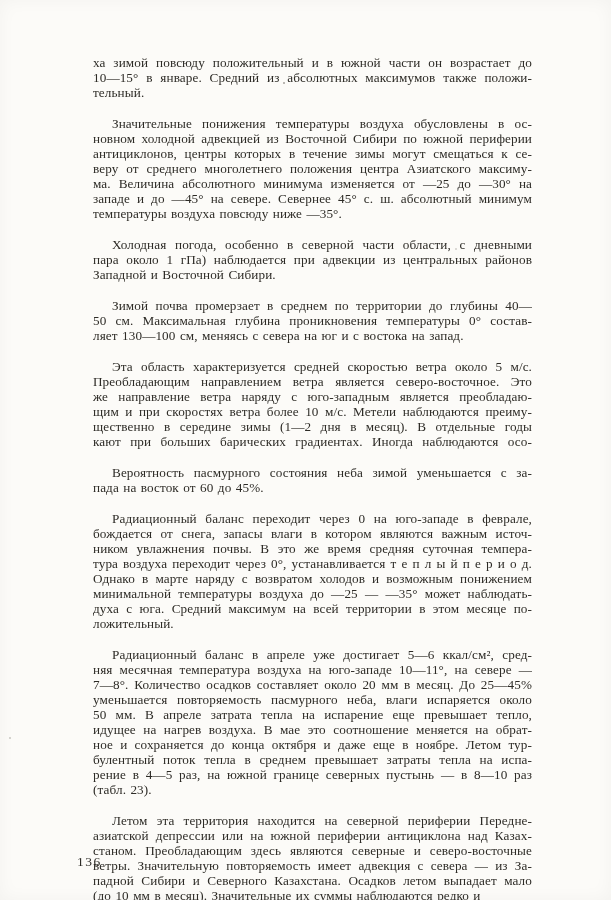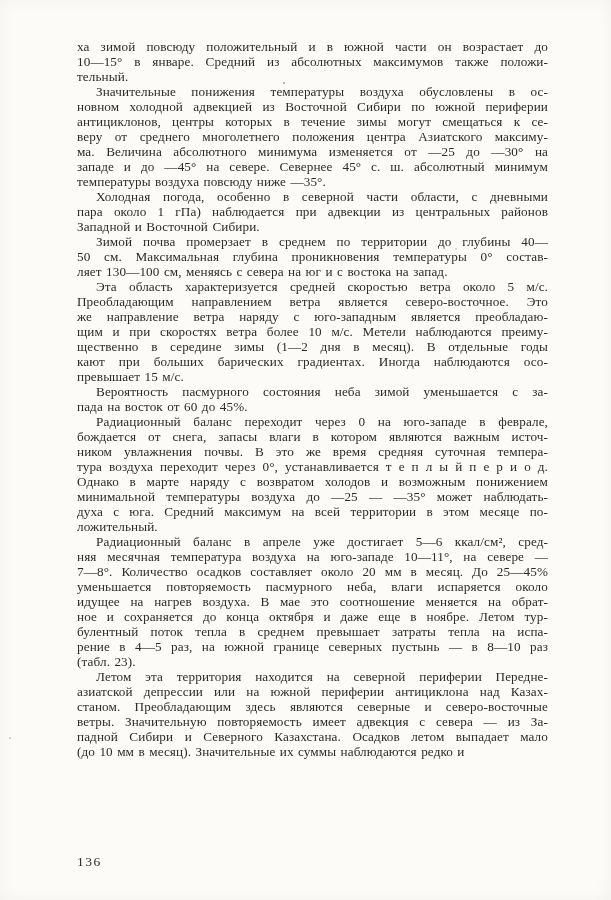--- a/index.html
+++ b/index.html
@@ -21,21 +21,21 @@
     box-shadow: inset 0 0 18px rgba(0,0,0,0.04);
   }
   .text-block {
     position: absolute;
     left: 77px;
     top: 39px;
     width: 471px;
     font-size: 13.2px;
     line-height: 15px;
   }
-  .para { margin: 0; }
+  .para { margin: 16px; }
   .line {
     text-align: justify;
     text-align-last: justify;
     letter-spacing: 0.1px;
     word-spacing: 1px;
   }
   .line.indent { text-indent: 19px; }
   .line.last {
     text-align: center;
     text-align-last: left;
@@ -86,41 +86,41 @@
         <div class="line">50 см. Максимальная глубина проникновения температуры 0° состав-</div>
         <div class="line last">ляет 130—100 см, меняясь с севера на юг и с востока на запад.</div>
       </div>
       <div class="para">
         <div class="line indent">Эта область характеризуется средней скоростью ветра около 5 м/с.</div>
         <div class="line">Преобладающим направлением ветра является северо-восточное. Это</div>
         <div class="line">же направление ветра наряду с юго-западным является преобладаю-</div>
         <div class="line">щим и при скоростях ветра более 10 м/с. Метели наблюдаются преиму-</div>
         <div class="line">щественно в середине зимы (1—2 дня в месяц). В отдельные годы</div>
         <div class="line">кают при больших барических градиентах. Иногда наблюдаются осо-</div>
-        <div class="line last">превышает 15 м/с.</div>
       </div>
       <div class="para">
         <div class="line indent">Вероятность пасмурного состояния неба зимой уменьшается с за-</div>
         <div class="line last">пада на восток от 60 до 45%.</div>
       </div>
       <div class="para">
         <div class="line indent">Радиационный баланс переходит через 0 на юго-западе в феврале,</div>
         <div class="line">бождается от снега, запасы влаги в котором являются важным источ-</div>
         <div class="line">ником увлажнения почвы. В это же время средняя суточная темпера-</div>
         <div class="line">тура воздуха переходит через 0°, устанавливается т е п л ы й  п е р и о д.</div>
         <div class="line">Однако в марте наряду с возвратом холодов и возможным понижением</div>
         <div class="line">минимальной температуры воздуха до —25 — —35° может наблюдать-</div>
         <div class="line">духа с юга. Средний максимум на всей территории в этом месяце по-</div>
         <div class="line last">ложительный.</div>
       </div>
       <div class="para">
         <div class="line indent">Радиационный баланс в апреле уже достигает 5—6 ккал/см², сред-</div>
         <div class="line">няя месячная температура воздуха на юго-западе 10—11°, на севере —</div>
         <div class="line">7—8°. Количество осадков составляет около 20 мм в месяц. До 25—45%</div>
         <div class="line">уменьшается повторяемость пасмурного неба, влаги испаряется около</div>
+        <div class="line">50 мм. В апреле затрата тепла на испарение еще превышает тепло,</div>
         <div class="line">идущее на нагрев воздуха. В мае это соотношение меняется на обрат-</div>
         <div class="line">ное и сохраняется до конца октября и даже еще в ноябре. Летом тур-</div>
         <div class="line">булентный поток тепла в среднем превышает затраты тепла на испа-</div>
         <div class="line">рение в 4—5 раз, на южной границе северных пустынь — в 8—10 раз</div>
         <div class="line last">(табл. 23).</div>
       </div>
       <div class="para">
         <div class="line indent">Летом эта территория находится на северной периферии Передне-</div>
         <div class="line">азиатской депрессии или на южной периферии антициклона над Казах-</div>
         <div class="line">станом. Преобладающим здесь являются северные и северо-восточные</div>

